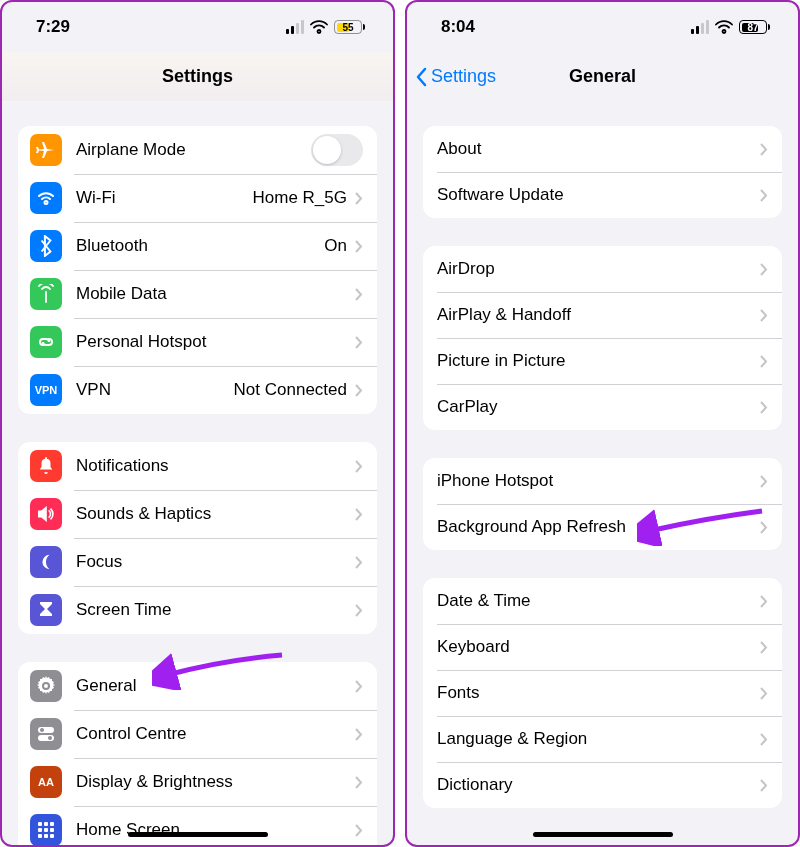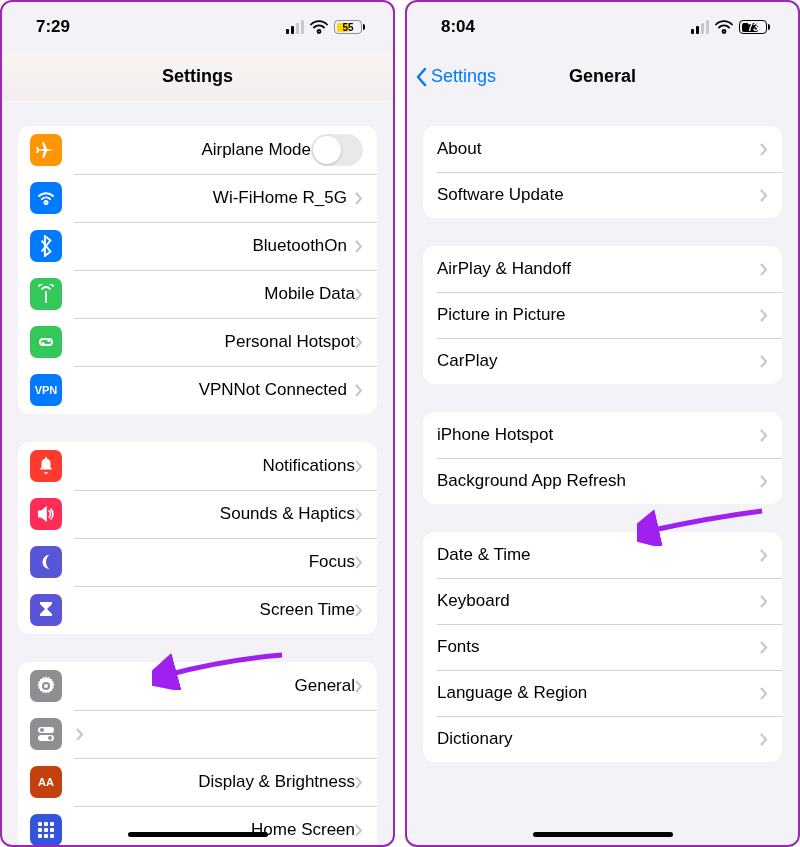--- a/index.html
+++ b/index.html
@@ -79,21 +79,21 @@
     margin-bottom:28px;
     overflow:hidden;
   }
   .row{
     display:flex;
     align-items:center;
     min-height:46px;
     padding: 8px 14px 8px 14px;
     position:relative;
   }
-  .row.iconed{ padding-left:12px;text-align:right;}
+  .row.iconed{ padding-left:12px;}
   .row:not(:last-child)::after{
     content:"";
     position:absolute;
     bottom:0;
     right:0;
     left:14px;
     height:0.5px;
     background:#d1d1d6;
   }
   .row.iconed:not(:last-child)::after{ left:56px;}
@@ -276,20 +276,21 @@
       </div>
       <div class="row iconed">
         <span class="app-ic" style="background:#8e8e93">
             <svg width="20" height="20" viewBox="0 0 20 20" fill="#fff">
               <rect x="2" y="3" width="16" height="6" rx="3"></rect>
               <rect x="2" y="11" width="16" height="6" rx="3"></rect>
               <circle cx="6" cy="6" r="2" fill="#8e8e93"></circle>
               <circle cx="14" cy="14" r="2" fill="#8e8e93"></circle>
             </svg>
           </span>
+        <span class="label">Control Centre</span>
         <svg class="chev-r" viewBox="0 0 8 13">
             <path d="M1 1l5 5.5L1 12" fill="none" stroke-width="2"></path>
           </svg>
       </div>
       <div class="row iconed">
         <span class="app-ic" style="background:#c2410c;font-size:11px">AA</span>
         <span class="label">Display &amp; Brightness</span>
         <svg class="chev-r" viewBox="0 0 8 13">
             <path d="M1 1l5 5.5L1 12" fill="none" stroke-width="2"></path>
           </svg>
@@ -338,21 +339,21 @@
           <span></span>
           <span></span>
           <span></span>
         </span>
       <svg class="wifi-svg" viewBox="0 0 18 14">
           <path d="M9 13 a1.5 1.5 0 1 0 0-3 a1.5 1.5 0 0 0 0 3 M4 7.5 a7 7 0 0 1 10 0 M1 4.5 a11 11 0 0 1 16 0" fill="none" stroke="#000" stroke-width="1.8" stroke-linecap="round"></path>
         </svg>
       <span class="batt black">
         <span class="batt-body">
             <span class="batt-fill"></span>
-            <span class="batt-num" style="color:#fff">73</span>
+            <span class="batt-num" style="color:#fff">87</span>
           </span>
           <span class="batt-cap"></span>
       </span>
     </div>
   </div>
   <div class="header">
     <div class="back-btn">
       <svg class="chev-l" viewBox="0 0 12 20">
           <path d="M10 2L3 10l7 8" fill="none" stroke="#007aff" stroke-width="2.5" stroke-linecap="round" stroke-linejoin="round"></path>
         </svg>
@@ -371,20 +372,26 @@
         </div>
       <div class="row">
           <span class="label">Software Update</span>
           <svg class="chev-r" viewBox="0 0 8 13">
             <path d="M1 1l5 5.5L1 12" fill="none" stroke-width="2"></path>
           </svg>
         </div>
     </div>
 
     <div class="group">
+      <div class="row">
+          <span class="label">AirDrop</span>
+          <svg class="chev-r" viewBox="0 0 8 13">
+            <path d="M1 1l5 5.5L1 12" fill="none" stroke-width="2"></path>
+          </svg>
+        </div>
       <div class="row">
           <span class="label">AirPlay &amp; Handoff</span>
           <svg class="chev-r" viewBox="0 0 8 13">
             <path d="M1 1l5 5.5L1 12" fill="none" stroke-width="2"></path>
           </svg>
         </div>
       <div class="row">
           <span class="label">Picture in Picture</span>
           <svg class="chev-r" viewBox="0 0 8 13">
             <path d="M1 1l5 5.5L1 12" fill="none" stroke-width="2"></path>

